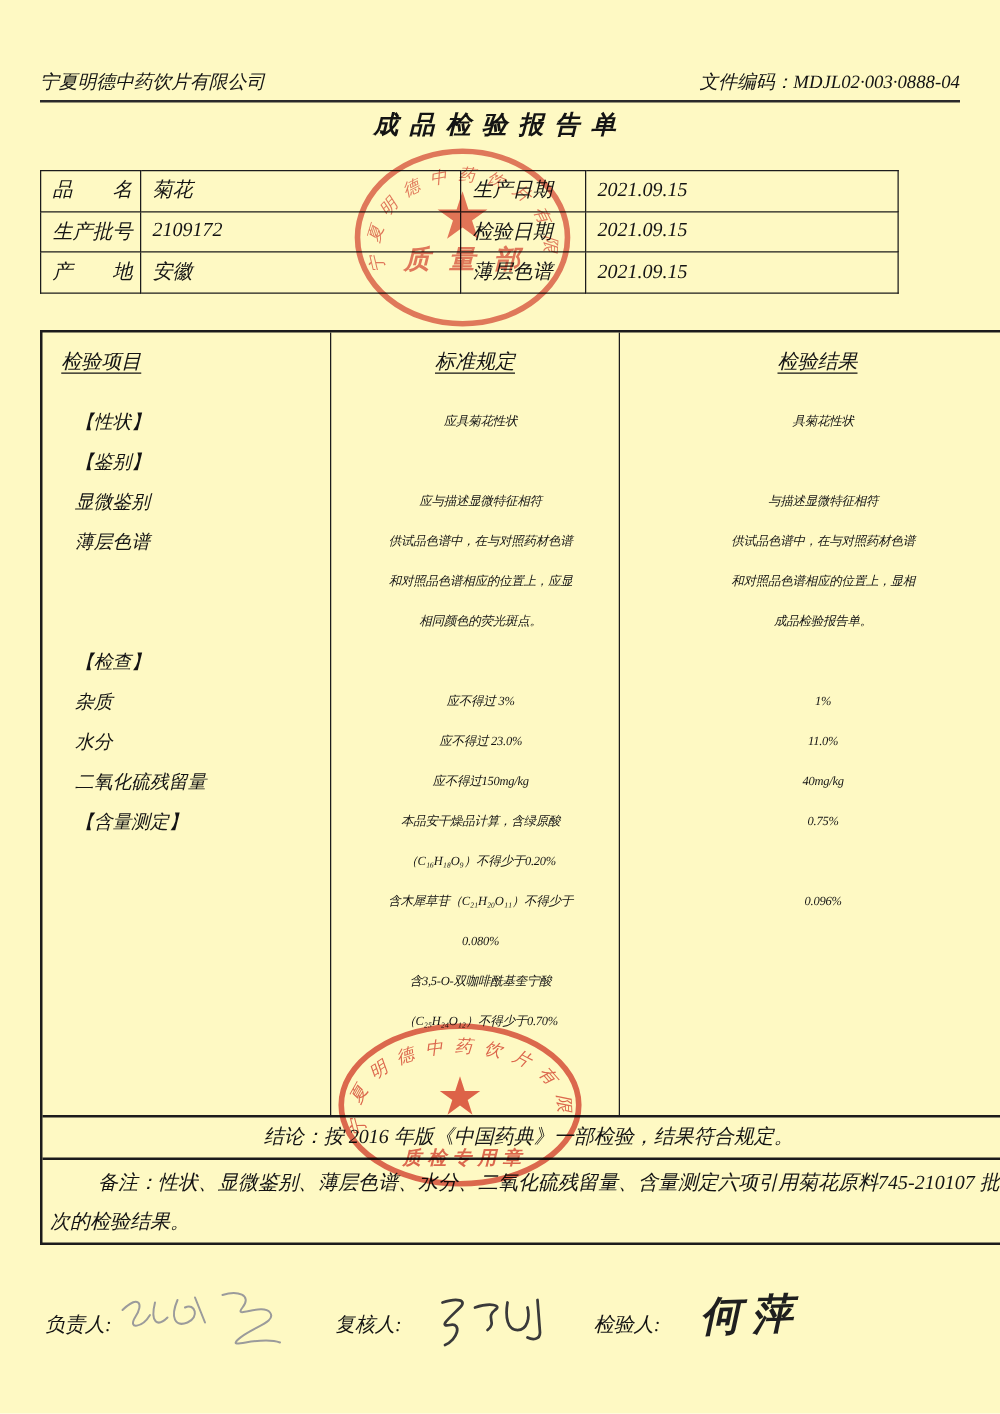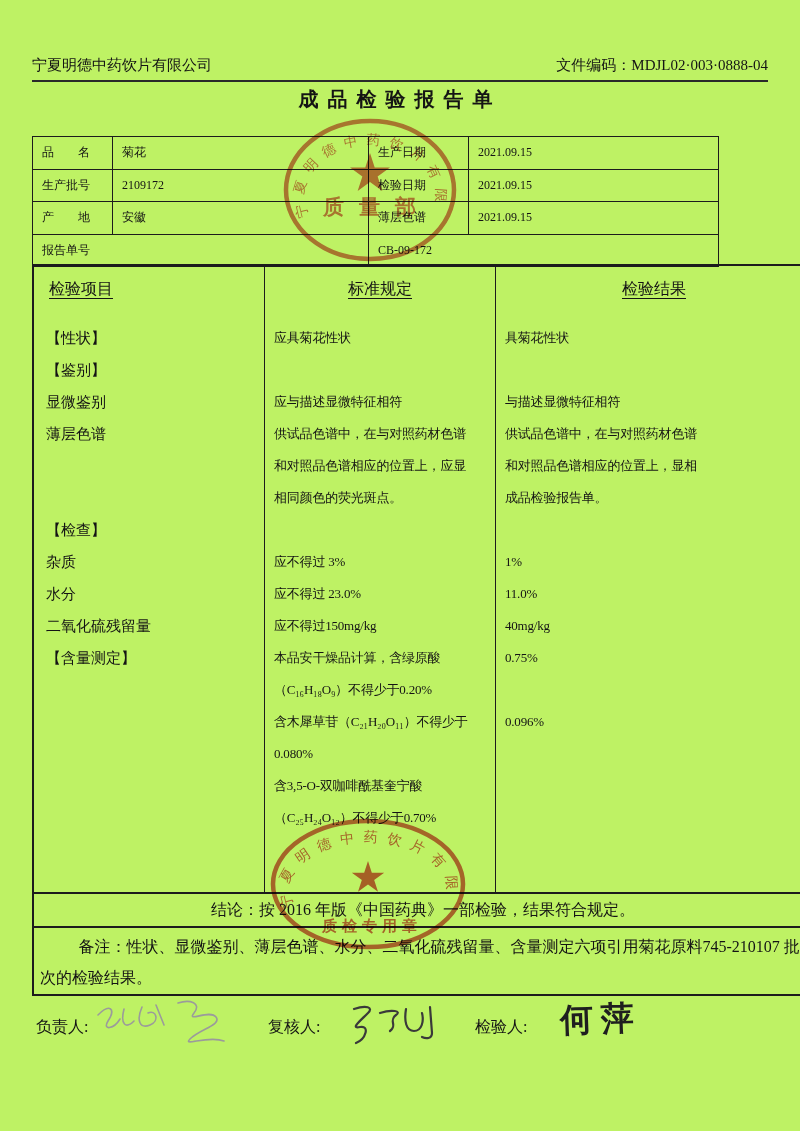--- a/index.html
+++ b/index.html
@@ -1,45 +1,45 @@
 <!DOCTYPE html>
 <html><head>
 <meta charset="utf-8">
 <style>
   html,body{margin:0;padding:0;background:#ffffff;}
-  .page{position:relative;width:800px;height:1131px;background:#bef264;overflow:hidden;
-        font-family:"Liberation Serif","DejaVu Serif",serif;color:#141414;}
+  .page{position:relative;width:800px;height:1131px;background:#fef9c3;overflow:hidden;
+        font-family:"Liberation Serif","DejaVu Serif",serif;color:#141414;font-style:italic;}
   
   .hdr{position:absolute;top:56px;left:32px;width:736px;display:flex;
        justify-content:space-between;font-size:15px;}
   .hdr-rule{position:absolute;top:80px;left:32px;width:736px;border-top:2.5px solid #2a2a2a;}
   .title{position:absolute;top:86px;left:0;width:800px;text-align:center;
          font-size:20px;font-weight:bold;letter-spacing:9px;}
   
   table.info{position:absolute;top:136px;left:32px;width:686px;border-collapse:collapse;table-layout:fixed;}
-  table.info td{border:1.8px solid #1c1c1c;height:31.5px;font-size:12px;padding:0 0 0 9px;
+  table.info td{border:1.8px solid #1c1c1c;height:31.5px;font-size:16px;padding:0 0 0 9px;
                 white-space:nowrap;overflow:hidden;}
   
   .main{position:absolute;top:264px;left:32px;width:782px;border:2px solid #1c1c1c;box-sizing:border-box;}
   .cols{display:flex;height:626px;}
   .col{box-sizing:border-box;}
   .col1{width:231px;border-right:1.8px solid #1c1c1c;}
   .col2{width:231px;border-right:1.8px solid #1c1c1c;}
   .col3{width:240px;flex:1;}
   .col-hd{height:56px;padding-top:13px;box-sizing:border-box;font-size:16px;}
   .col1 .col-hd{padding-left:15px;}
   .col2 .col-hd,.col3 .col-hd{text-align:center;}
   .col-hd span{text-decoration:underline;text-underline-offset:4px;}
-  .line{height:32px;line-height:32px;font-size:15px;padding-left:12px;white-space:nowrap;}
-  .col2 .line,.col3 .line{font-size:13px;padding-left:9px;letter-spacing:-0.2px;}
+  .line{height:32px;line-height:32px;font-size:15px;padding-left:26px;white-space:nowrap;}
+  .col2 .line,.col3 .line{font-size:10px;padding-left:9px;letter-spacing:-0.2px;text-align:center;}
   .concl{border-top:2px solid #1c1c1c;height:32px;line-height:32px;text-align:center;font-size:16px;}
   .remark{border-top:2px solid #1c1c1c;height:68px;box-sizing:border-box;padding:3px 8px 0 6px;
           font-size:16px;line-height:31px;text-indent:2.4em;}
   
-  .sigs{position:absolute;top:999px;left:32px;width:736px;height:60px;font-size:16px;}
+  .sigs{position:absolute;top:1032px;left:32px;width:736px;height:60px;font-size:16px;}
   .sig-label{position:absolute;top:18px;white-space:nowrap;}
   .sig-name{position:absolute;font-weight:bold;font-size:33px;letter-spacing:8px;
             transform:rotate(-2deg);color:#1f1f1f;}
   
   .stamp{position:absolute;mix-blend-mode:multiply;pointer-events:none;}
   .stamp text{font-family:"Liberation Serif","DejaVu Serif",serif;}
 </style>
 </head>
 <body>
 
@@ -70,24 +70,20 @@
       <td>生产批号</td>
       <td>2109172</td>
       <td>检验日期</td>
       <td>2021.09.15</td>
     </tr>
     <tr>
       <td>产　　地</td>
       <td>安徽</td>
       <td>薄层色谱</td>
       <td>2021.09.15</td>
-    </tr>
-    <tr>
-      <td colspan="2">报告单号</td>
-      <td colspan="2">CB-09-172</td>
     </tr>
   </tbody>
     </table>
 
   <div class="main">
     <div class="cols">
 
       <div class="col col1">
         <div class="col-hd"><span>检验项目</span></div>
         <div class="line">【性状】</div>

